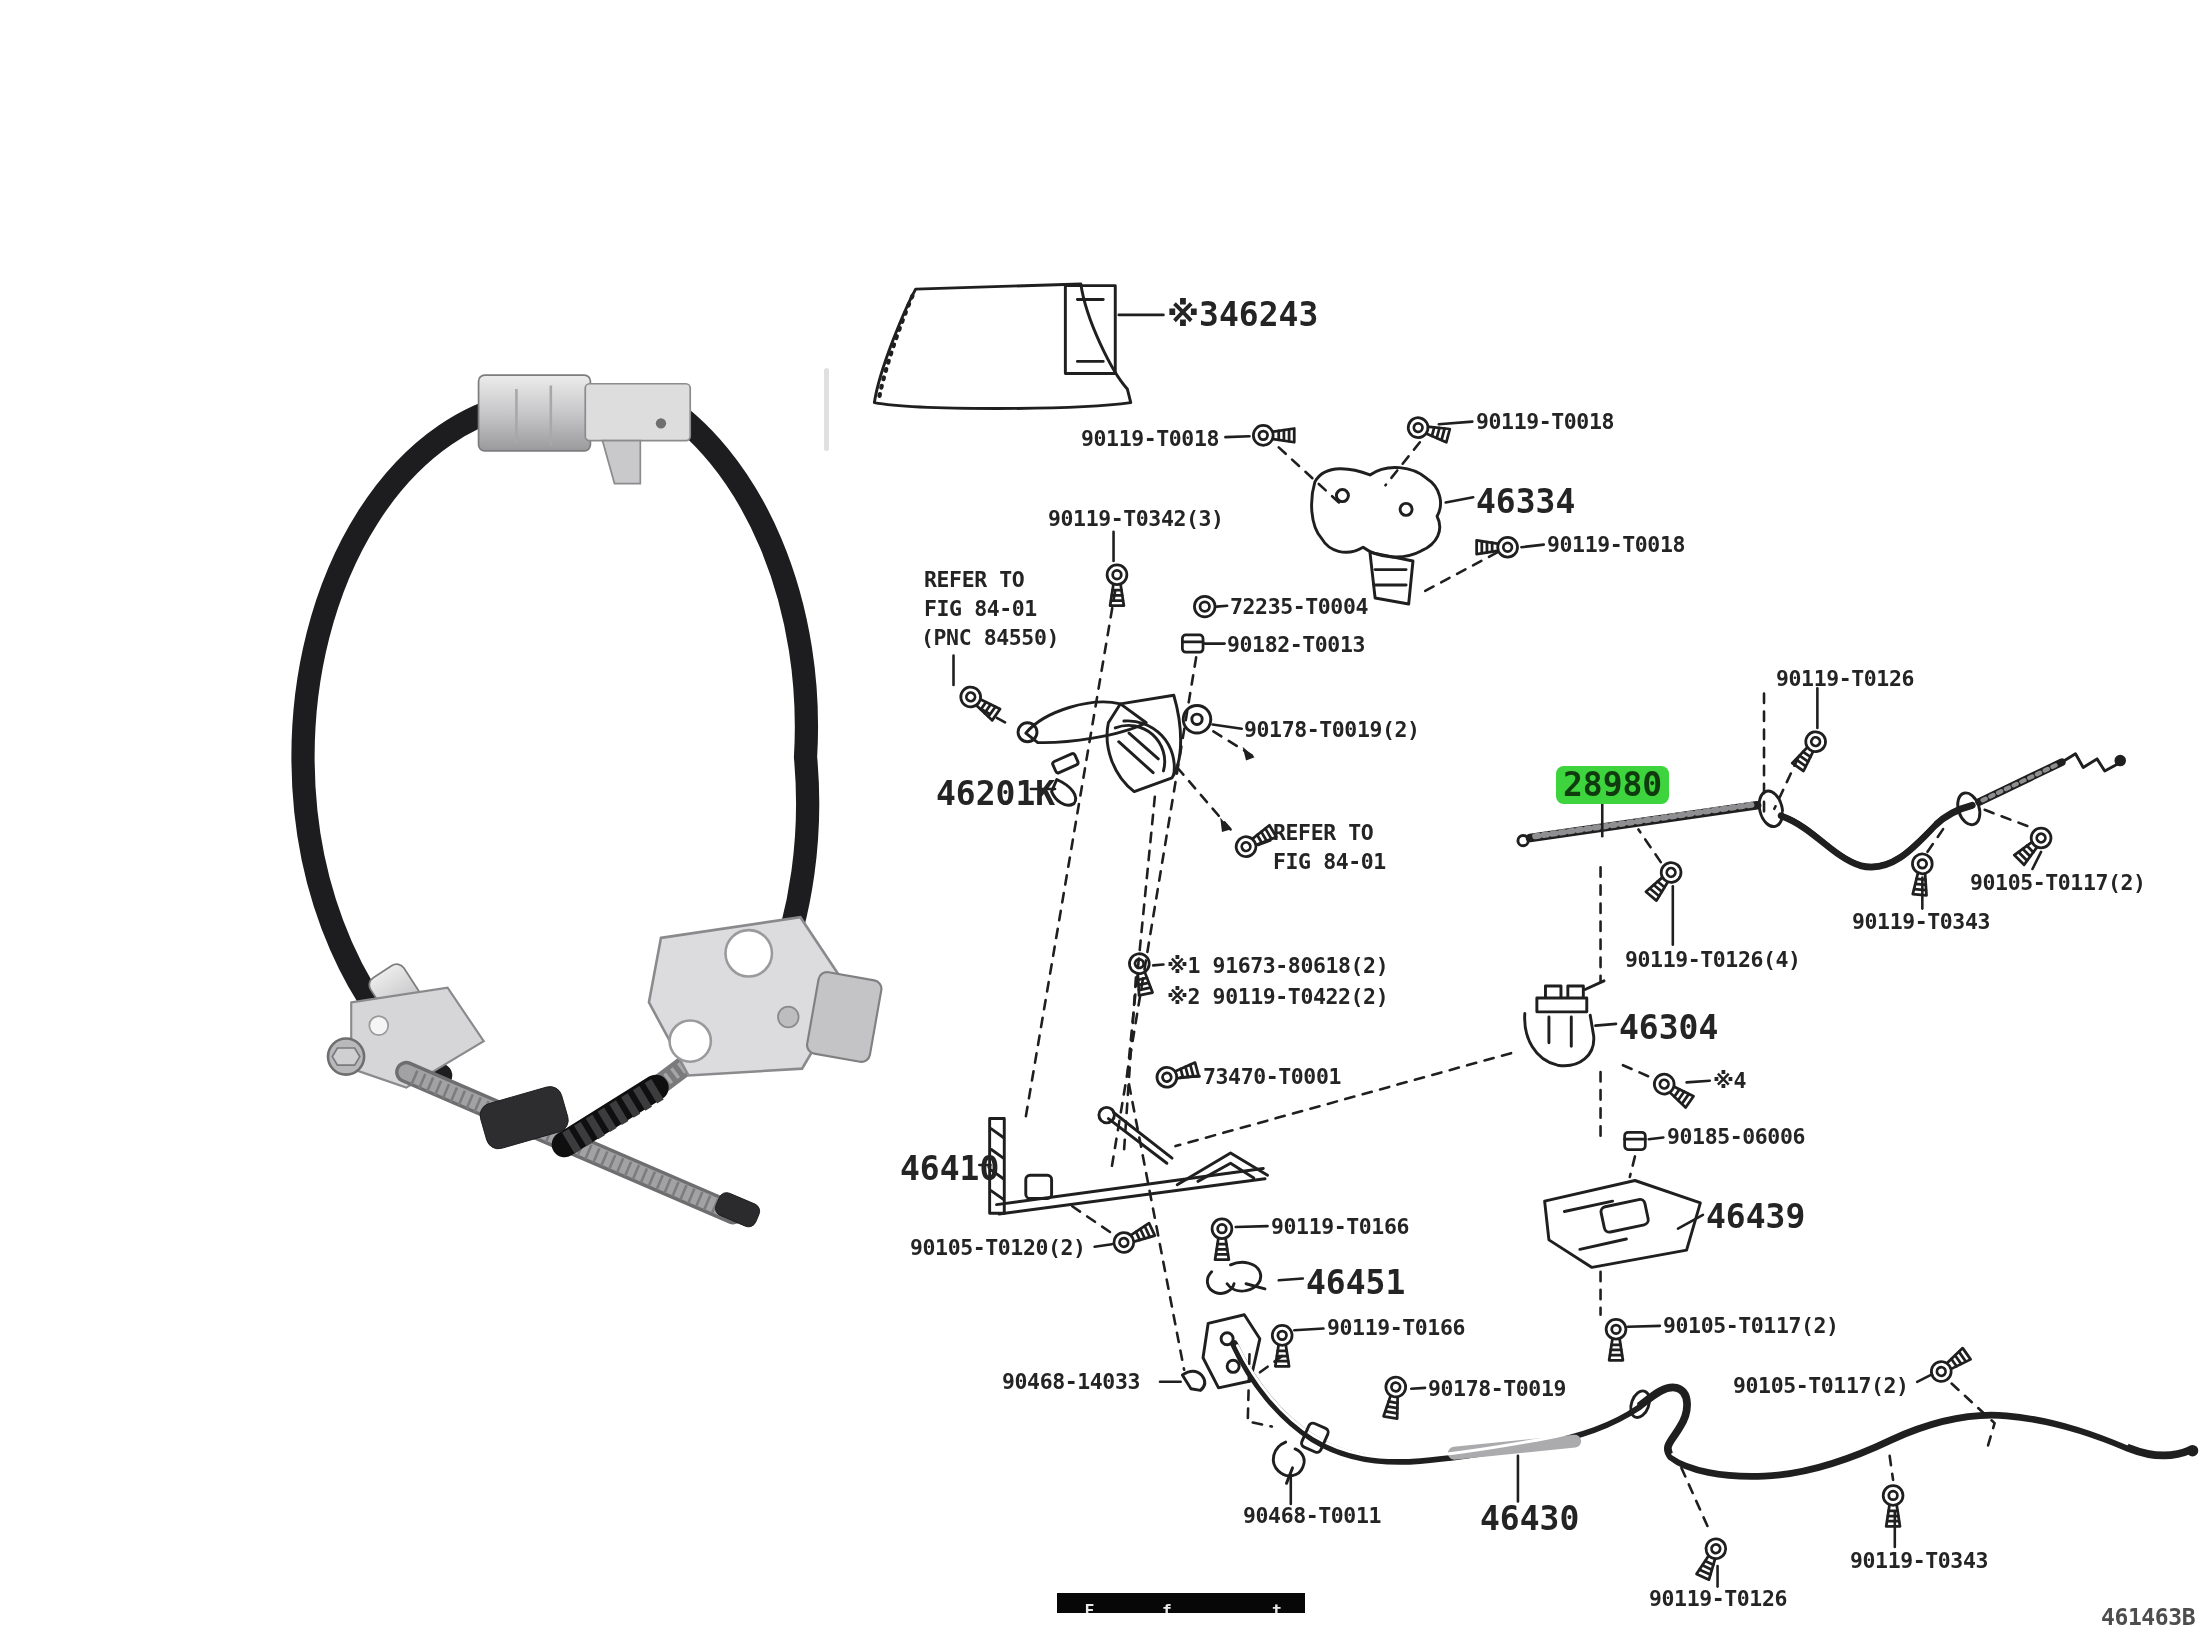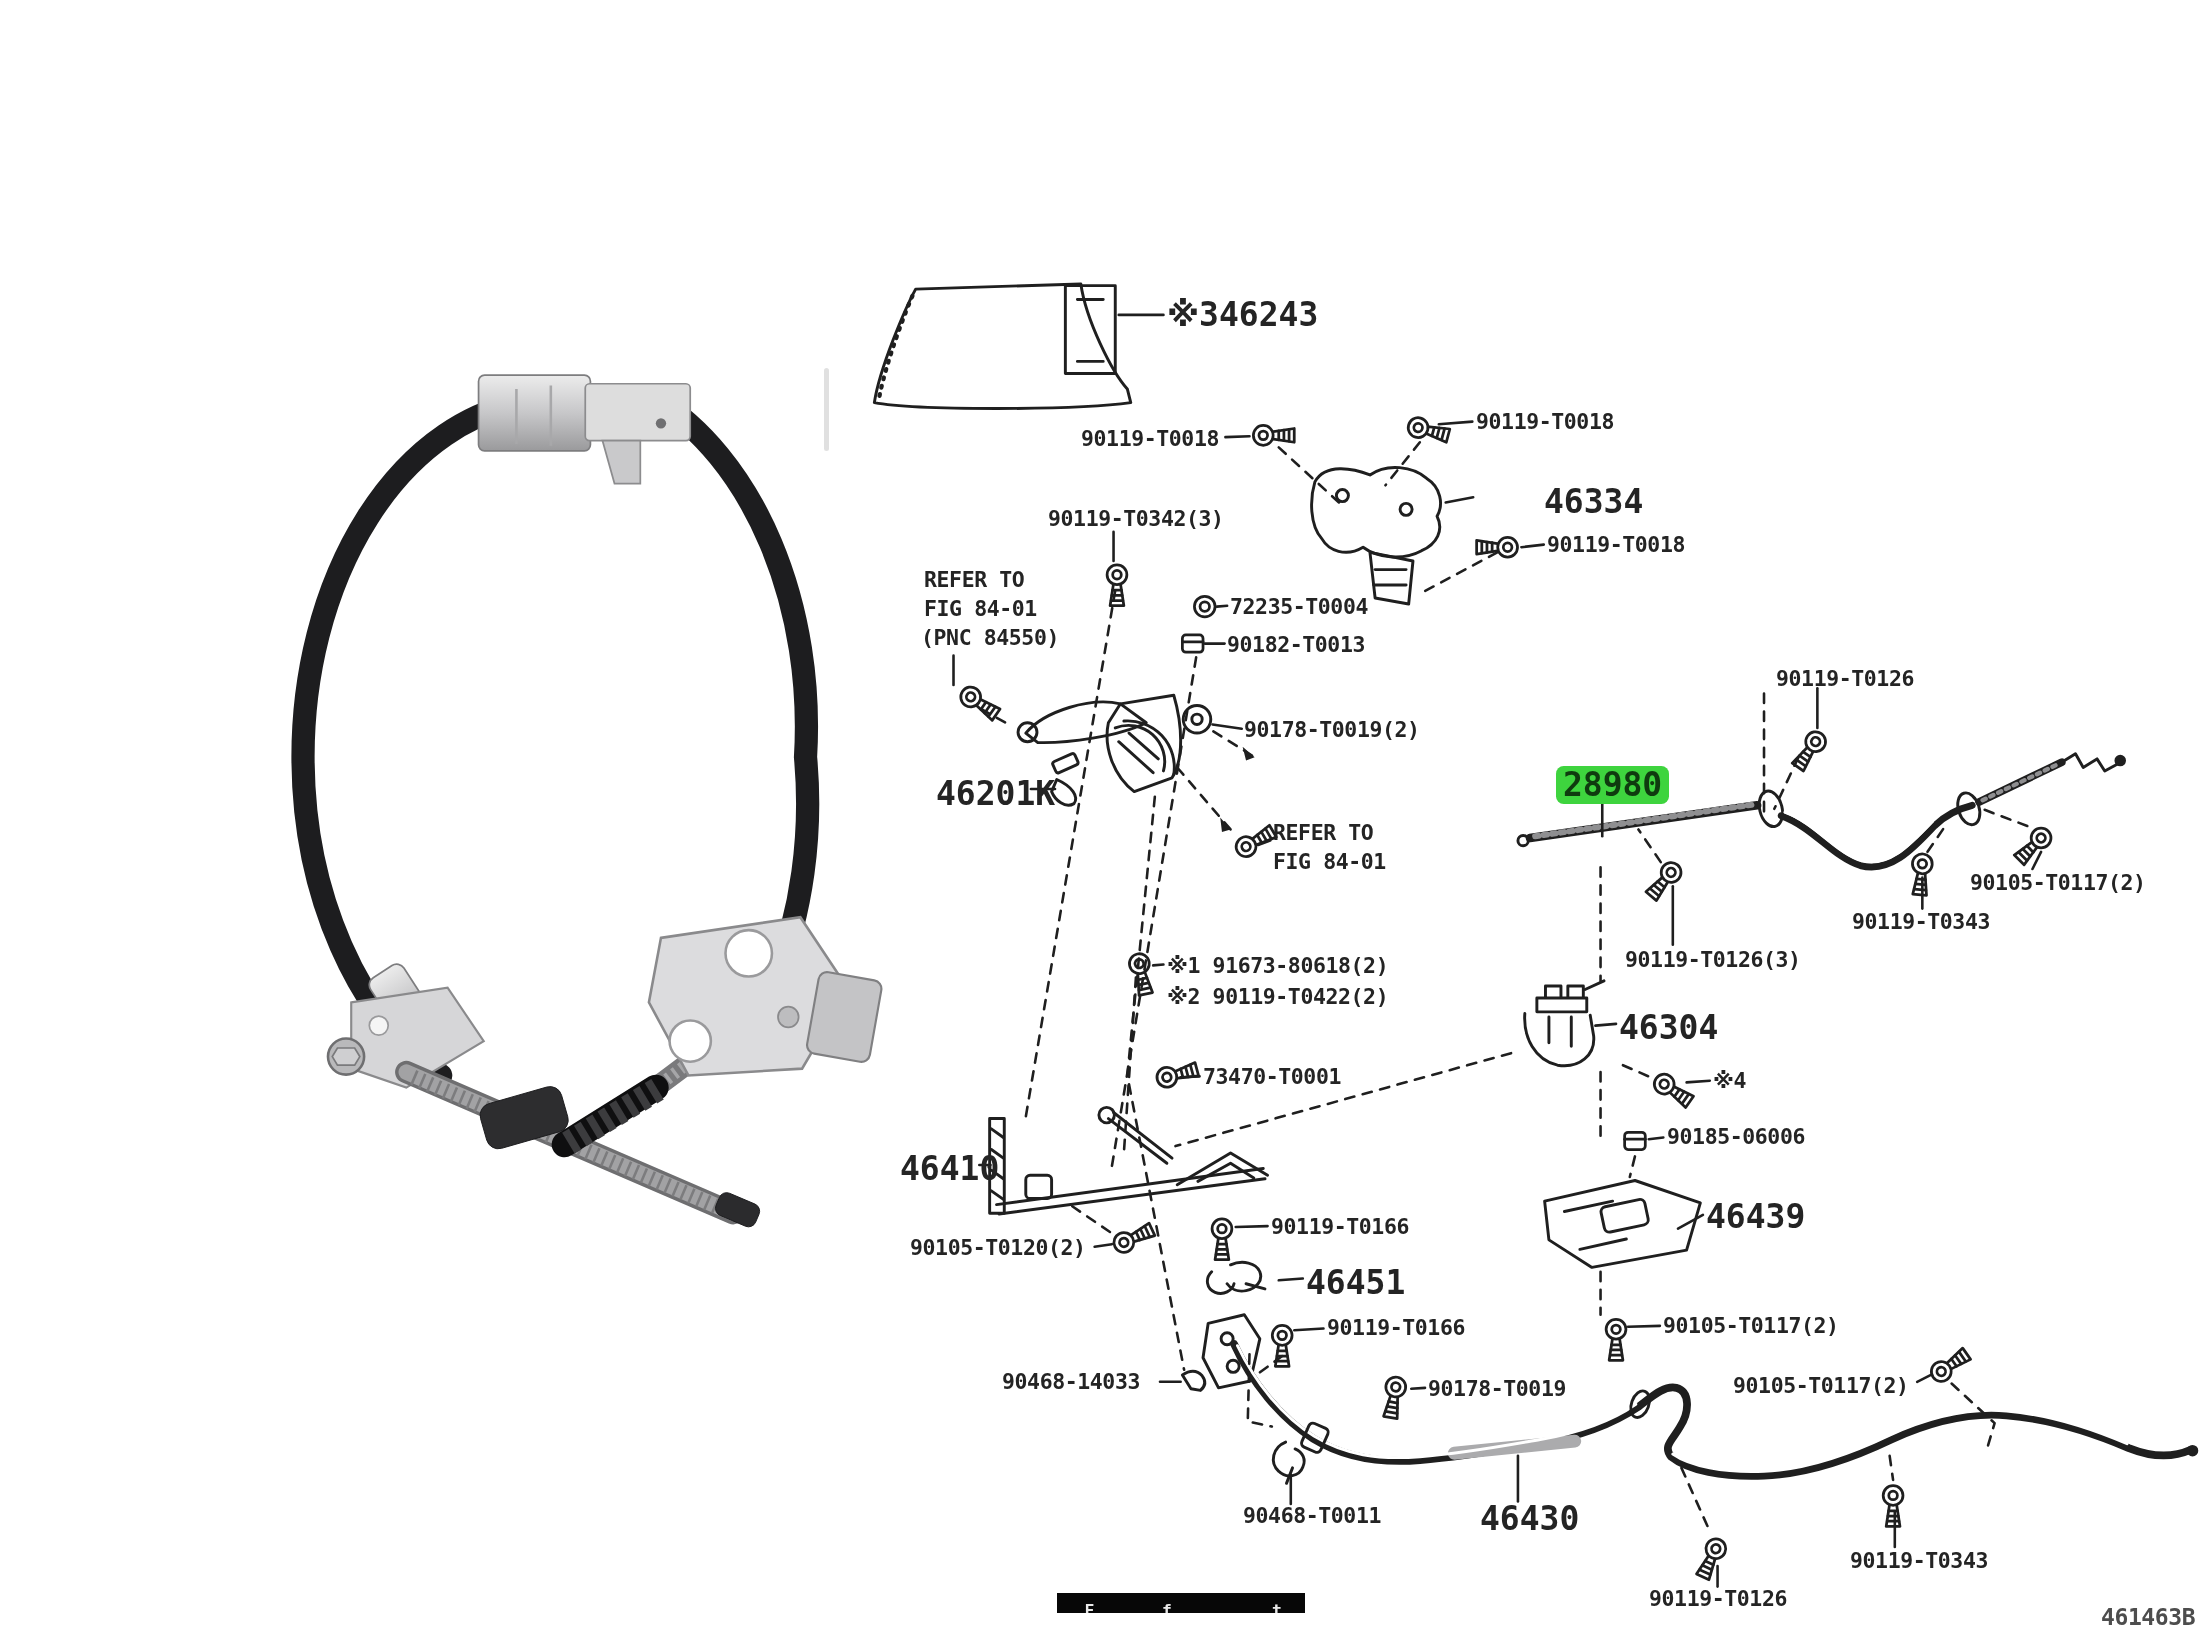--- a/index.html
+++ b/index.html
@@ -265,37 +265,37 @@
       <path d="M1452,1574 L1450,1652 L1478,1658"></path>
     </g>
 
     <path d="M1458,880 l-14,-12 l4,16 z M1430,964 l-12,-14 l2,17 z" fill="#1f1f1f" stroke="none"></path>
   </g>
 </svg>
 
 <div class="lbl big" style="left:1167px;top:297px">※346243</div>
 <div class="lbl sm" style="left:1081px;top:427px">90119-T0018</div>
 <div class="lbl sm" style="left:1476px;top:410px">90119-T0018</div>
-<div class="lbl big" style="left:1544px;top:484px">46334</div>
+<div class="lbl big" style="left:1476px;top:484px">46334</div>
 <div class="lbl sm" style="left:1547px;top:533px">90119-T0018</div>
 <div class="lbl sm" style="left:1048px;top:507px">90119-T0342(3)</div>
 <div class="lbl sm" style="left:924px;top:568px">REFER TO</div>
 <div class="lbl sm" style="left:924px;top:597px">FIG 84-01</div>
 <div class="lbl sm" style="left:921px;top:626px">(PNC 84550)</div>
 <div class="lbl sm" style="left:1230px;top:595px">72235-T0004</div>
 <div class="lbl sm" style="left:1227px;top:633px">90182-T0013</div>
 <div class="lbl sm" style="left:1244px;top:718px">90178-T0019(2)</div>
 <div class="lbl big" style="left:936px;top:776px">46201K</div>
 <div class="lbl sm" style="left:1273px;top:821px">REFER TO</div>
 <div class="lbl sm" style="left:1273px;top:850px">FIG 84-01</div>
 <div class="lbl sm" style="left:1776px;top:667px">90119-T0126</div>
 <div class="lbl big hl" style="left:1556px;top:766px">28980</div>
 <div class="lbl sm" style="left:1970px;top:871px">90105-T0117(2)</div>
 <div class="lbl sm" style="left:1852px;top:910px">90119-T0343</div>
-<div class="lbl sm" style="left:1625px;top:948px">90119-T0126(3)</div>
+<div class="lbl sm" style="left:1625px;top:948px">90119-T0126(4)</div>
 <div class="lbl sm" style="left:1167px;top:954px">※1 91673-80618(2)</div>
 <div class="lbl sm" style="left:1167px;top:985px">※2 90119-T0422(2)</div>
 <div class="lbl big" style="left:1619px;top:1010px">46304</div>
 <div class="lbl sm" style="left:1203px;top:1065px">73470-T0001</div>
 <div class="lbl sm" style="left:1713px;top:1069px">※4</div>
 <div class="lbl sm" style="left:1667px;top:1125px">90185-06006</div>
 <div class="lbl big" style="left:900px;top:1151px">46410</div>
 <div class="lbl big" style="left:1706px;top:1199px">46439</div>
 <div class="lbl sm" style="left:1271px;top:1215px">90119-T0166</div>
 <div class="lbl sm" style="left:910px;top:1236px">90105-T0120(2)</div>

